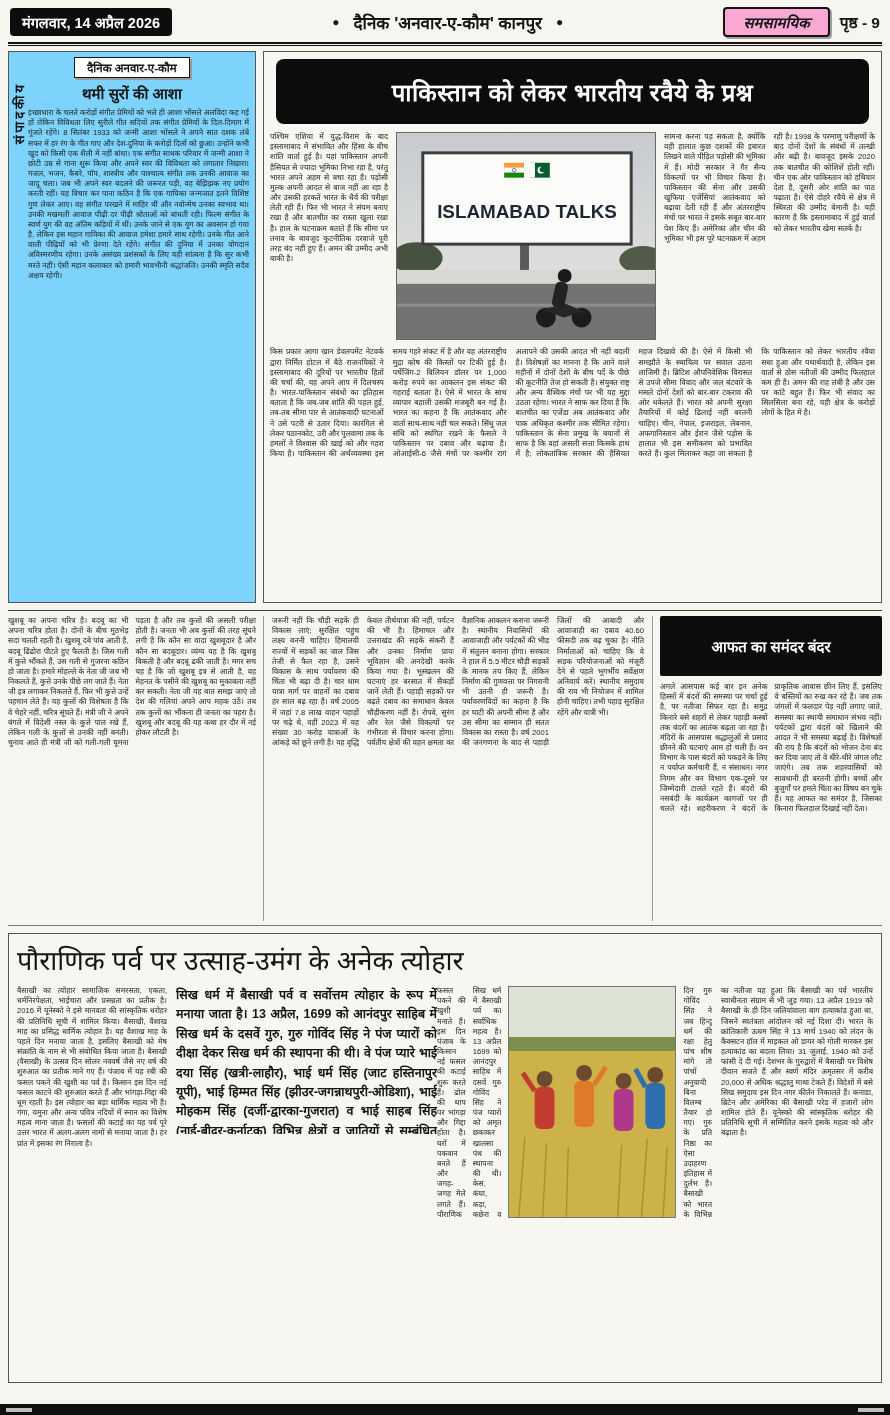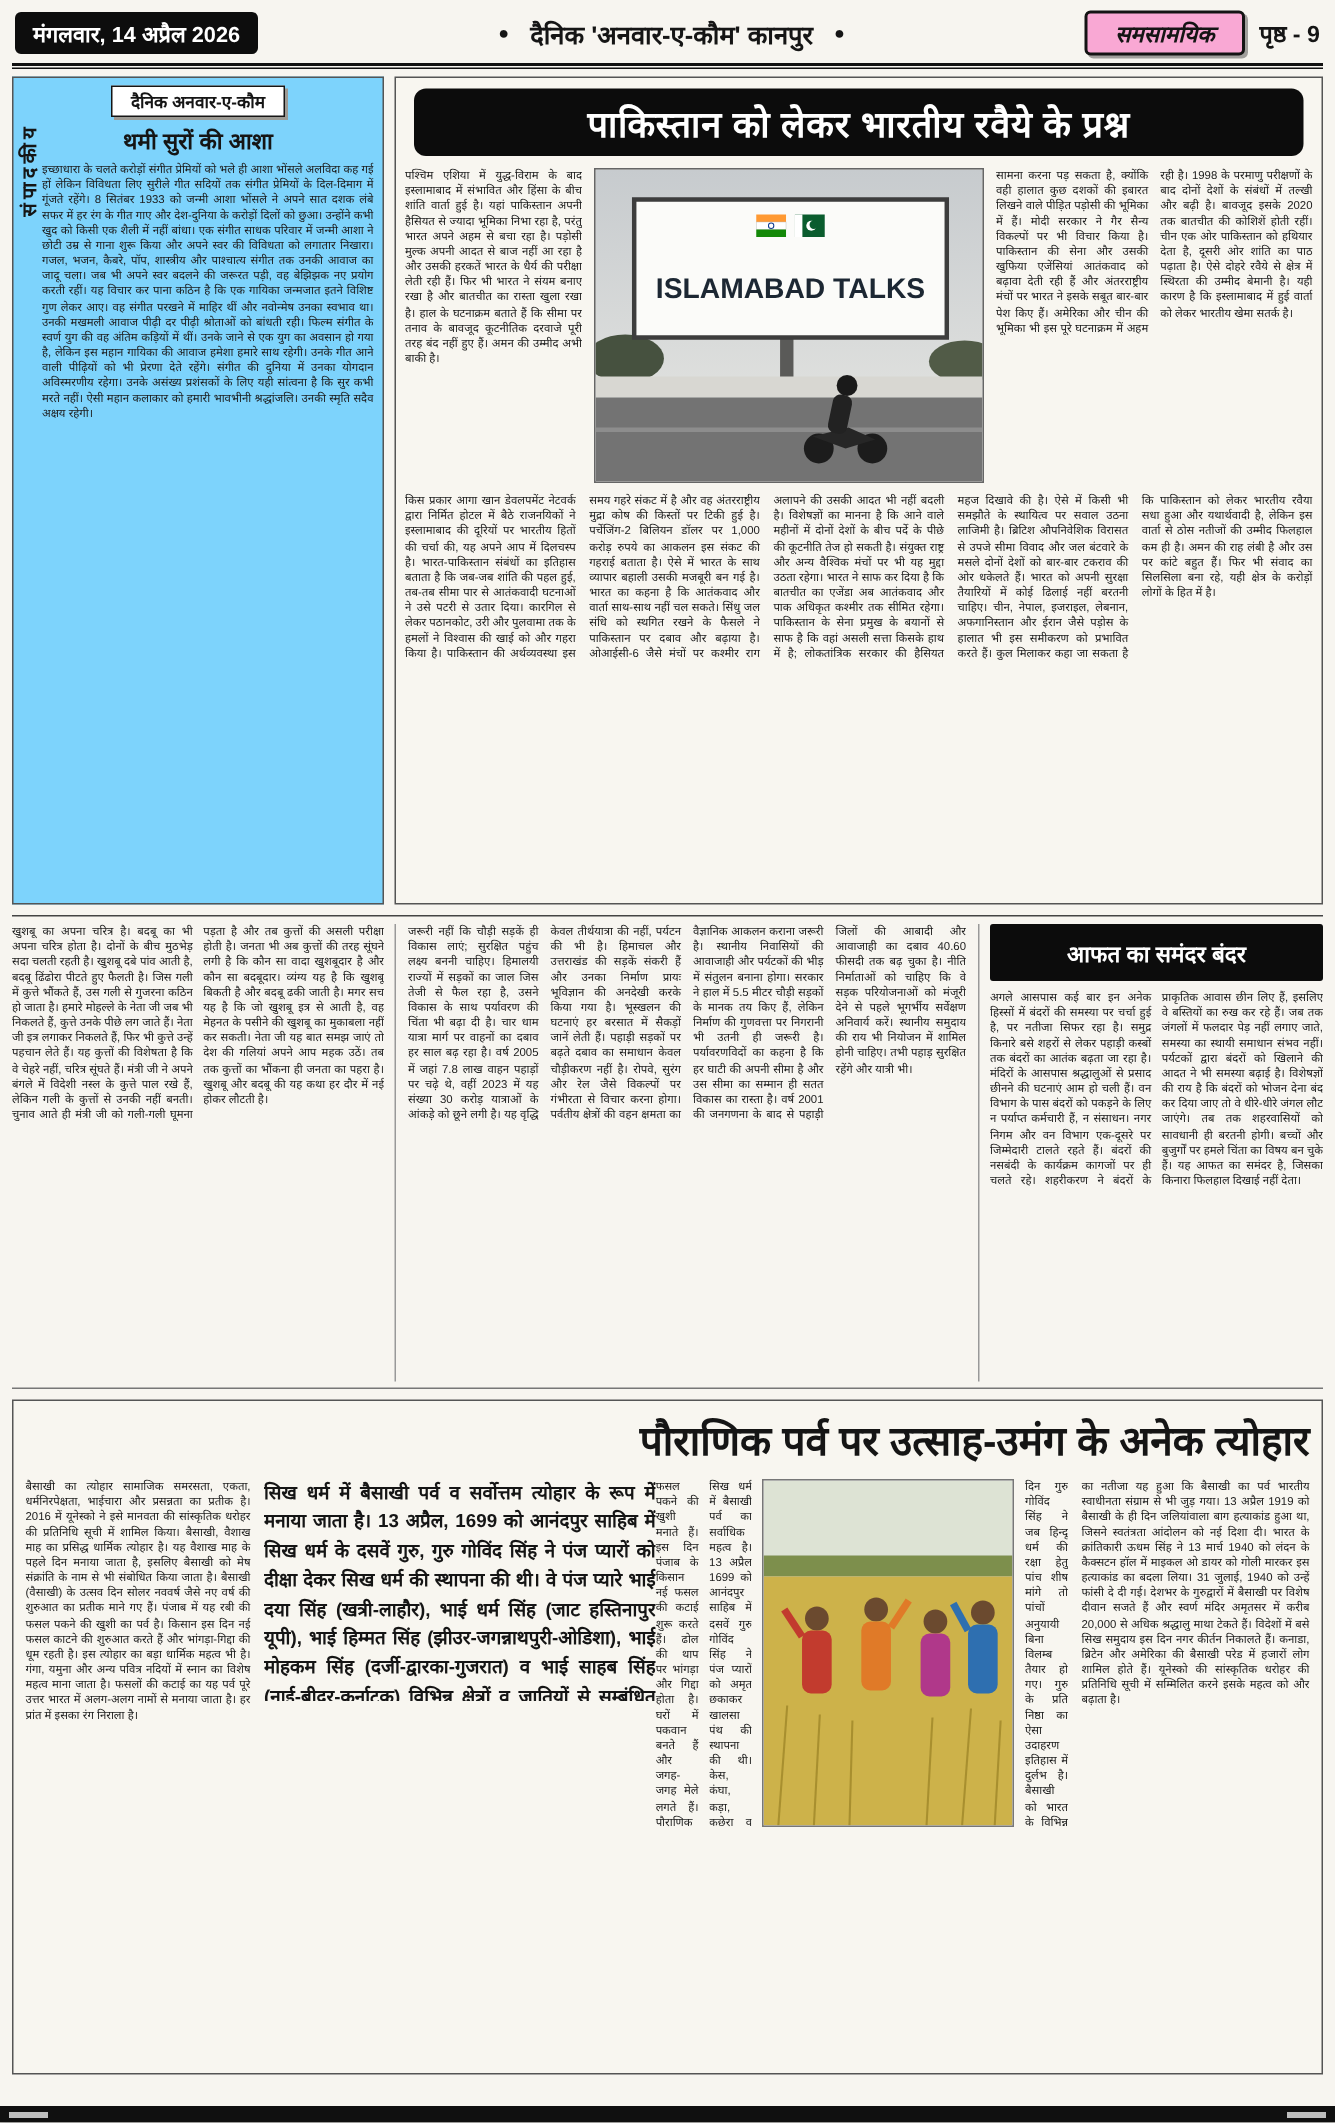--- a/index.html
+++ b/index.html
@@ -30,46 +30,46 @@
   .editorial { width:248px; position:relative; border:1px solid #555; padding:5px 6px; background:#7dd3fc; }
   .masthead-box { width:max-content; margin:0 auto 5px; border:1.5px solid #151515; padding:2px 12px;
                   font-weight:700; font-size:11.5px; background:#fff; box-shadow:2px 2px 0 #9c9a94; }
   .vert-label { position:absolute; top:30px; left:2px; writing-mode:vertical-rl; transform:rotate(180deg);
                 font-size:13px; font-weight:700; letter-spacing:3px; }
   .ed-title { text-align:center; font-size:15px; font-weight:800; margin:2px 0 5px; }
   .ed-body { padding-left:13px; height:472px; }
 
   .lead { flex:1; border:1px solid #555; padding:6px; display:flex; flex-direction:column; background:#f8f6f0; }
   .lead-headline { background:#0c0c0c; color:#fff; border-radius:8px; font-size:24px; font-weight:800;
-                   text-align:center; padding:6px 10px; margin:1px 6px 8px; letter-spacing:.5px; }
+                   text-align:center; padding:16px 10px; margin:1px 6px 8px; letter-spacing:.5px; }
   .lead-top { display:flex; gap:8px; height:210px; }
   .lead-col-a { width:118px; height:100%; }
   .lead-photo { width:260px; flex:none; border:1px solid #666; background:#c9c9c6; overflow:hidden; }
   .lead-photo svg { display:block; width:100%; height:100%; }
   .lead-col-b { flex:1; height:100%; column-count:2; column-gap:8px; }
   .lead-bottom { height:262px; margin-top:7px; column-count:5; column-gap:9px; }
 
   
   .row2 { display:flex; gap:7px; height:316px; margin-top:7px; border-top:1.5px solid #444;
           border-bottom:1px solid #777; padding:5px 0 4px; }
   .khushboo { width:248px; }
   .kh-title { font-size:15px; font-weight:800; text-align:center; border-top:1.5px solid #222;
               border-bottom:1px solid #222; padding:5px 2px; margin-bottom:5px; }
   .kh-body { height:258px; }
   .roads { flex:1; border-left:1px solid #999; border-right:1px solid #999; padding:0 8px; }
   .rd-title { font-size:19px; font-weight:800; text-align:center; margin:3px 0 7px; }
   .rd-body { height:268px; }
   .monkey { width:222px; }
   .mk-title { background:#0c0c0c; color:#fff; font-size:15px; font-weight:800; text-align:center;
-              padding:9px 4px; margin-bottom:6px; border-radius:2px; }
+              padding:20px 4px; margin-bottom:6px; border-radius:2px; }
   .mk-body { height:262px; }
 
   
   .festival { margin-top:7px; border:1px solid #555; padding:6px 8px; height:450px; background:#f8f6f0; }
-  .fs-title { font-size:27px; font-weight:700; text-align:right; margin:1px 0 8px; }
+  .fs-title { font-size:27px; font-weight:400; text-align:left; margin:1px 0 8px; }
   .fs-grid { display:flex; gap:9px; height:392px; }
   .fs-left { width:150px; height:100%; }
   .fs-mid { flex:1; display:flex; flex-direction:row; }
   .fs-intro { font-size:12.5px; font-weight:700; line-height:1.55; text-align:justify;
               height:148px; overflow:hidden; margin-bottom:7px; }
   .fs-lower { display:flex; gap:7px; height:232px; }
   .fs-colA, .fs-colB, .fs-colC { flex:1; height:100%; }
   .fs-photo { width:168px; flex:none; border:1px solid #777; background:#ddd; overflow:hidden; }
   .fs-photo svg { display:block; width:100%; height:100%; }
   .fs-right { width:152px; height:100%; }

